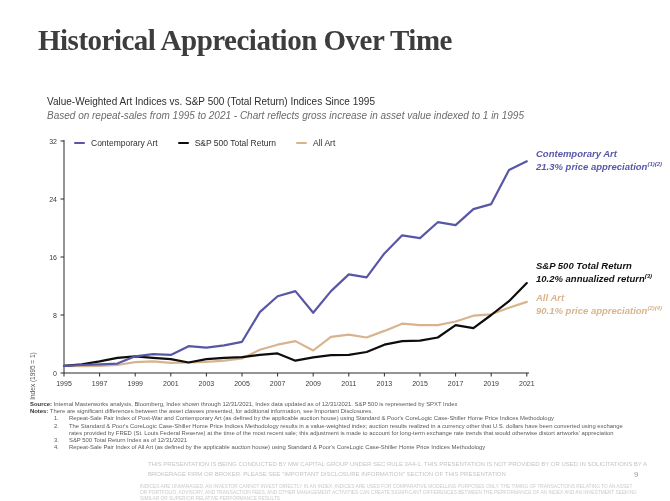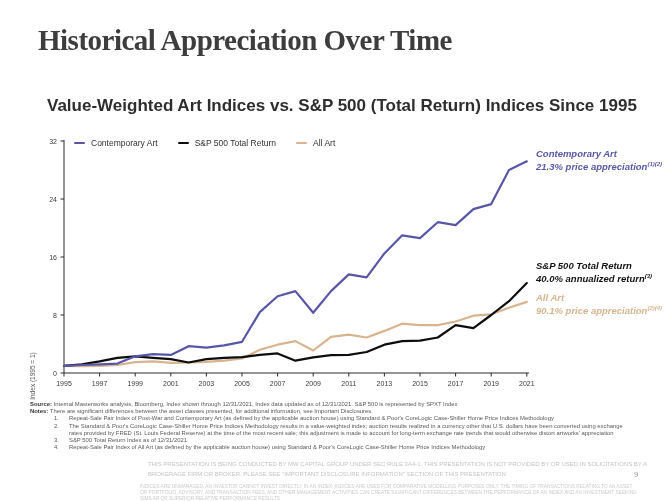--- a/index.html
+++ b/index.html
@@ -3,21 +3,21 @@
 <meta charset="utf-8">
 <style>
   html,body{margin:0;padding:0;background:#fff;}
   .page{position:relative;width:670px;height:501px;background:#ffffff;overflow:hidden;
         font-family:"Liberation Sans",sans-serif;}
   
   .h-title{position:absolute;left:38px;top:24px;margin:0;font-family:"Liberation Serif",serif;
            font-weight:700;font-size:29px;letter-spacing:-0.5px;color:#3d3d3d;}
   .h-sub{position:absolute;left:40px;top:62px;font-size:13px;color:#4f4f4f;}
   
-  .c-title{position:absolute;left:47px;top:96px;font-size:17px;font-weight:700;color:#2e2e2e;}
+  .c-title{position:absolute;left:47px;top:96px;font-size:10px;font-weight:400;color:#2e2e2e;}
   .c-sub{position:absolute;left:47px;top:110px;font-size:10px;font-style:italic;color:#6b6b6b;}
   
   .chart{position:absolute;left:0;top:122px;width:670px;height:268px;}
   .chart svg{position:absolute;left:0;top:0;}
   .legend{position:absolute;left:74px;top:16px;display:flex;align-items:center;gap:20px;}
   .lg-item{display:inline-flex;align-items:center;font-size:8.5px;color:#2e2e2e;}
   .lg-dash{display:inline-block;width:11px;height:2.6px;border-radius:2px;margin-right:6px;}
   .ylabel{position:absolute;left:32px;top:254px;transform:translate(-50%,-50%) rotate(-90deg);
           font-size:6.5px;color:#555;white-space:nowrap;}
   .annot{position:absolute;left:536px;font-size:9.5px;font-weight:700;font-style:italic;line-height:11px;white-space:nowrap;}
@@ -41,20 +41,21 @@
   .pagenum{position:absolute;left:634px;top:470px;font-size:8px;color:#9a9a9a;}
 </style>
 </head>
 <body>
 
 <div class="page">
 
   <h1 class="h-title">Historical Appreciation Over Time</h1>
 
   <div class="c-title">Value-Weighted Art Indices vs. S&amp;P 500 (Total Return) Indices Since 1995</div>
+  <div class="c-sub">Based on repeat-sales from 1995 to 2021 - Chart reflects gross increase in asset value indexed to 1 in 1995</div>
 
   <div class="chart">
     <svg id="plot" width="670" height="268">
         <line x1="64" y1="18" x2="64" y2="251" stroke="#2b2b2b" stroke-width="1"></line>
         <line x1="64" y1="251" x2="529" y2="251" stroke="#2b2b2b" stroke-width="1"></line>
         <line x1="60.5" y1="251" x2="64" y2="251" stroke="#2b2b2b" stroke-width="1"></line>
         <text x="57" y="253.5" text-anchor="end" font-size="7" fill="#3a3a3a">0</text>
         <line x1="60.5" y1="193" x2="64" y2="193" stroke="#2b2b2b" stroke-width="1"></line>
         <text x="57" y="195.5" text-anchor="end" font-size="7" fill="#3a3a3a">8</text>
         <line x1="60.5" y1="135" x2="64" y2="135" stroke="#2b2b2b" stroke-width="1"></line>
@@ -111,21 +112,21 @@
       </div>
     <div class="ylabel">Index (1995 = 1)</div>
   </div>
 
   <div class="annot" id="annot-0" style="color: rgb(88, 87, 166);">
     <div class="a-title">Contemporary Art</div>
     <div class="a-line2"><span class="txt">21.3% price appreciation</span><sup>(1)(2)</sup></div>
   </div>
   <div class="annot" id="annot-1" style="color: rgb(17, 17, 17);">
     <div class="a-title">S&amp;P 500 Total Return</div>
-    <div class="a-line2"><span class="txt">40.0% annualized return</span><sup>(3)</sup></div>
+    <div class="a-line2"><span class="txt">10.2% annualized return</span><sup>(3)</sup></div>
   </div>
   <div class="annot" id="annot-2" style="color: rgb(216, 180, 142);">
     <div class="a-title">All Art</div>
     <div class="a-line2"><span class="txt">90.1% price appreciation</span><sup>(2)(4)</sup></div>
   </div>
 
   <div class="foot">
     <div class="fline"><b>Source:</b> <span>Internal Masterworks analysis, Bloomberg, Index shown through 12/31/2021, Index data updated as of 12/31/2021. S&amp;P 500 is represented by SPXT Index</span></div>
     <div class="fline"><b>Notes:</b> <span>There are significant differences between the asset classes presented, for additional information, see Important Disclosures.</span></div>
     <div id="note-items">

